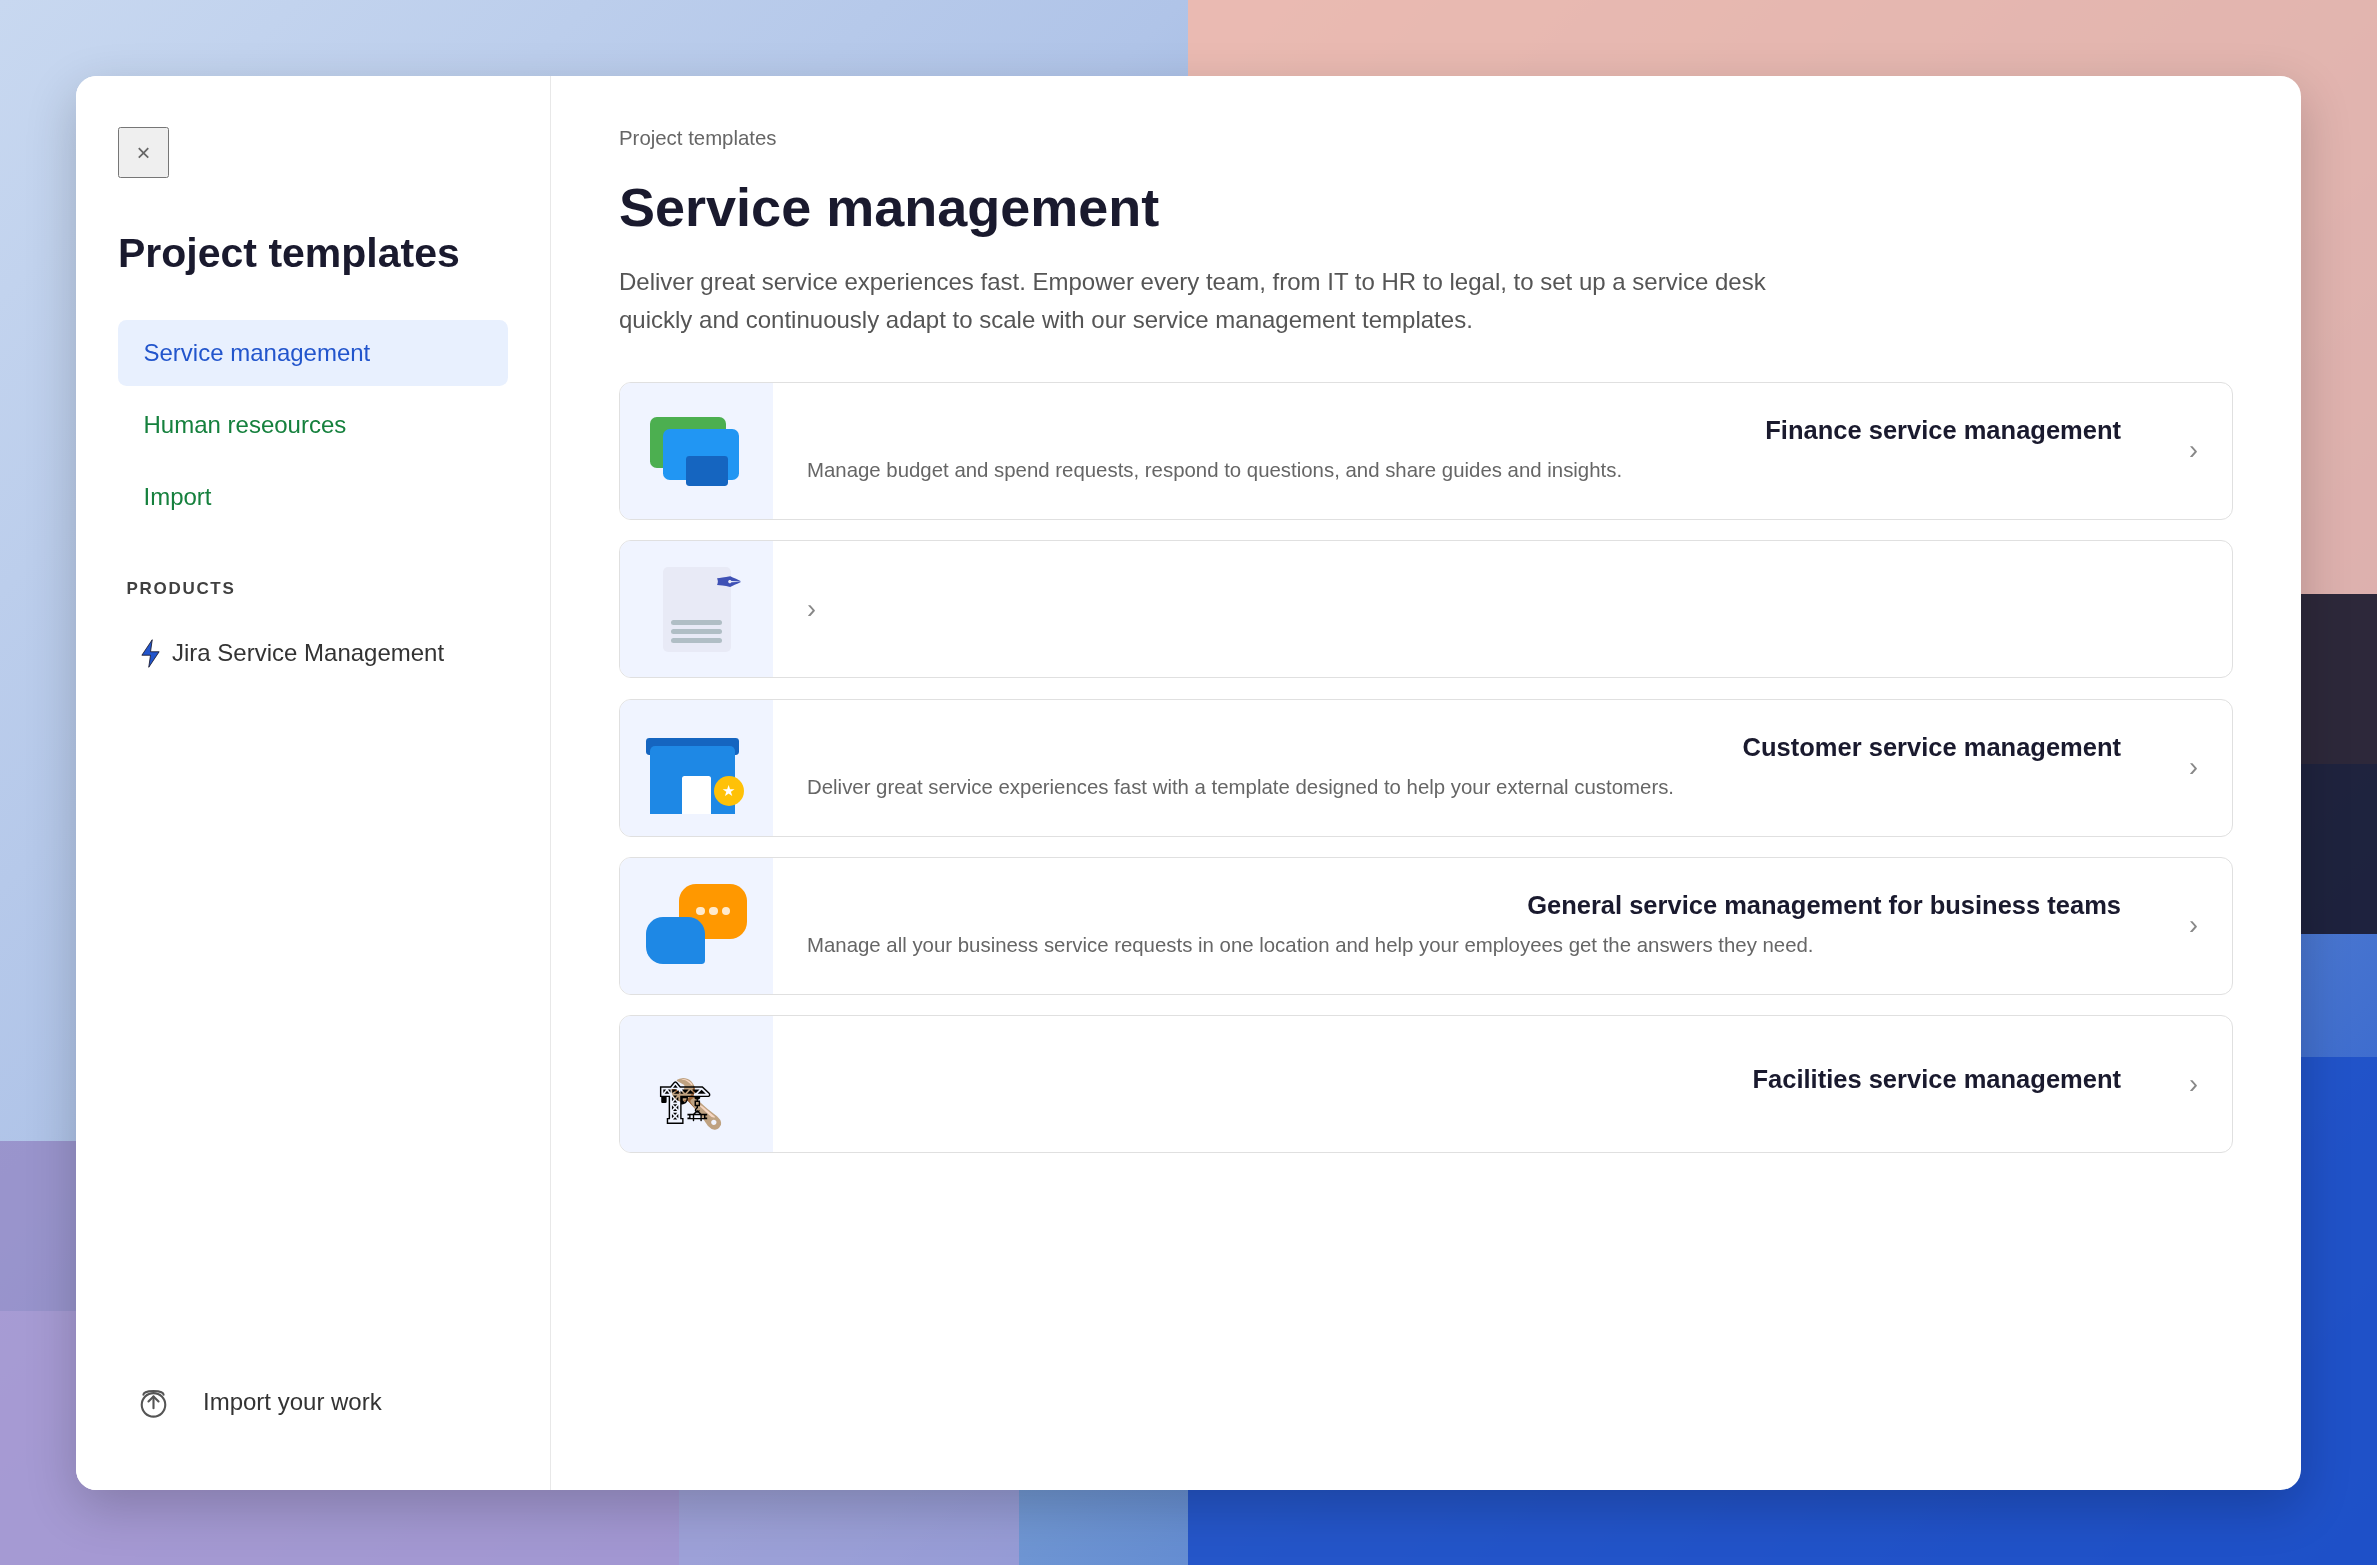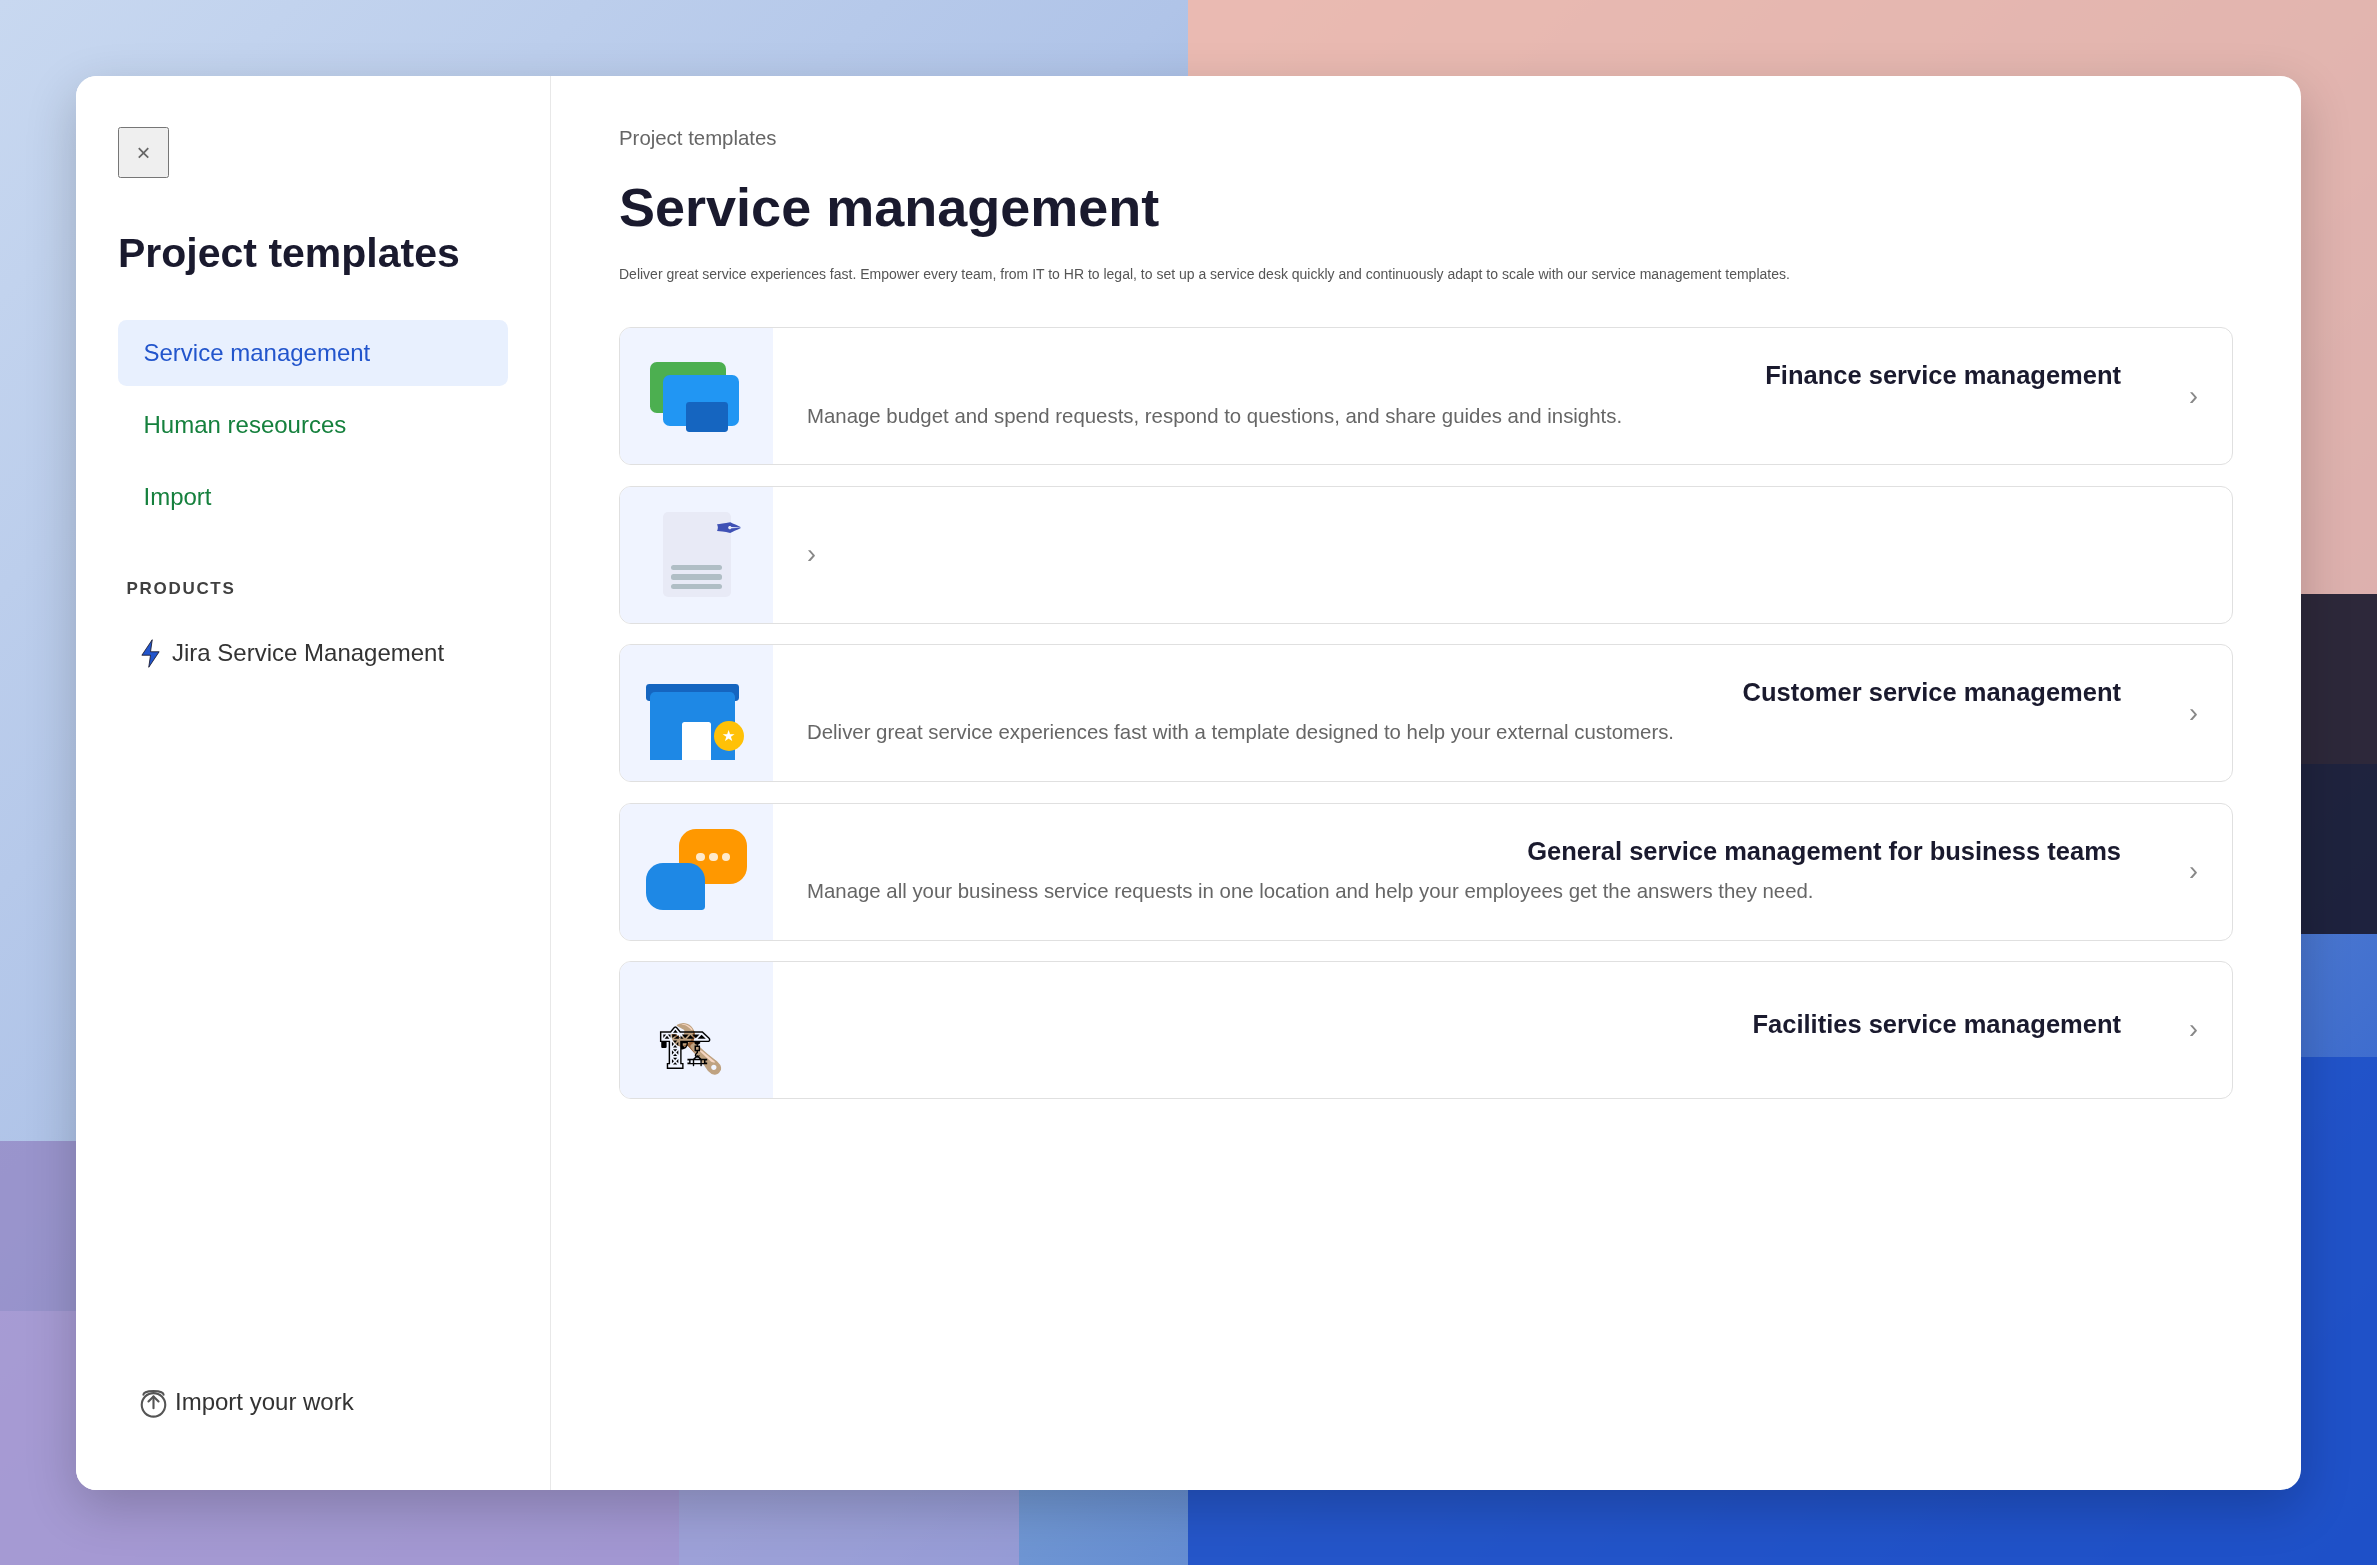--- a/index.html
+++ b/index.html
@@ -143,21 +143,21 @@
       height: 31px;
     }
 
     .import-section {
       margin-top: auto;
       padding-top: 34px;
     }
     .import-item {
       display: flex;
       align-items: center;
-      gap: 3px;
+      gap: 31px;
       padding: 18.7px 17px;
       cursor: pointer;
       border-radius: 8.5px;
       font-size: 24px;
       color: #333;
     }
     .upload-icon {
       width: 37px;
       height: 37px;
     }
@@ -173,21 +173,21 @@
       color: #666;
       margin-bottom: 25.5px;
     }
     .page-title {
       font-size: 54px;
       font-weight: 700;
       color: #1a1a2e;
       margin-bottom: 25.5px;
     }
     .page-description {
-      font-size: 14px;
+      font-size: 24px;
       color: #555;
       line-height: 1.6;
       margin-bottom: 42px;
       max-width: 1189px;
     }
 
     
     .template-card {
       display: flex;
       align-items: center;

